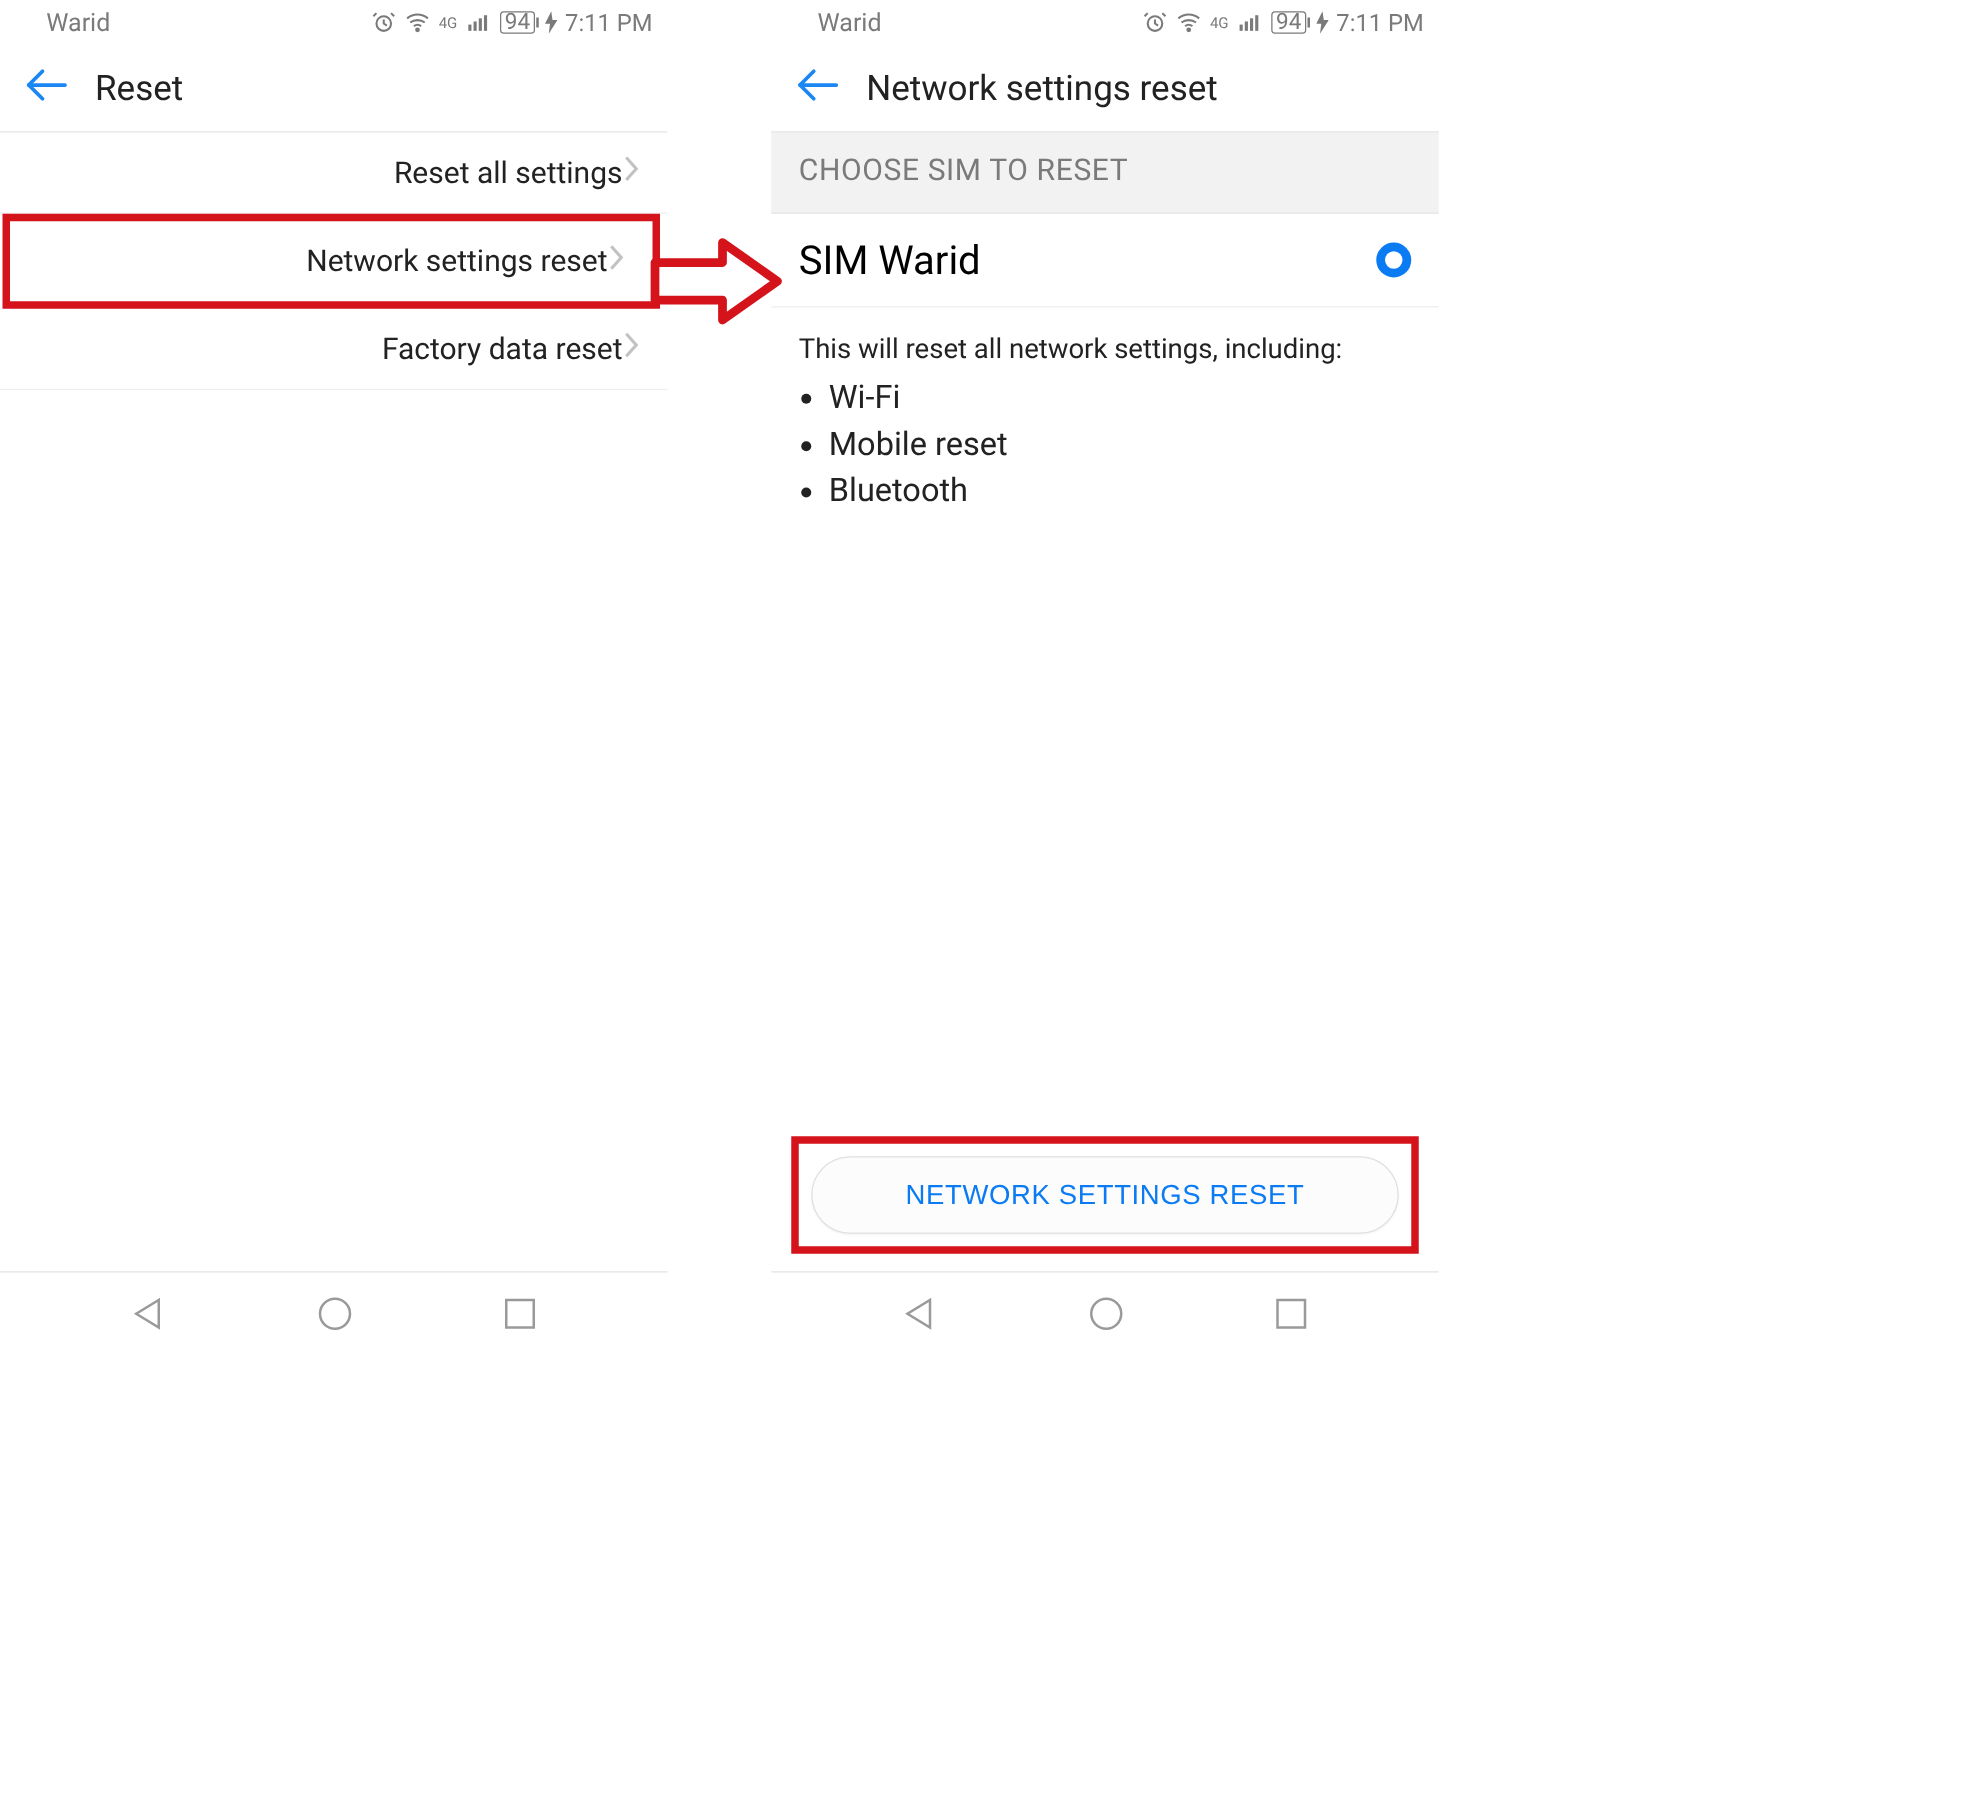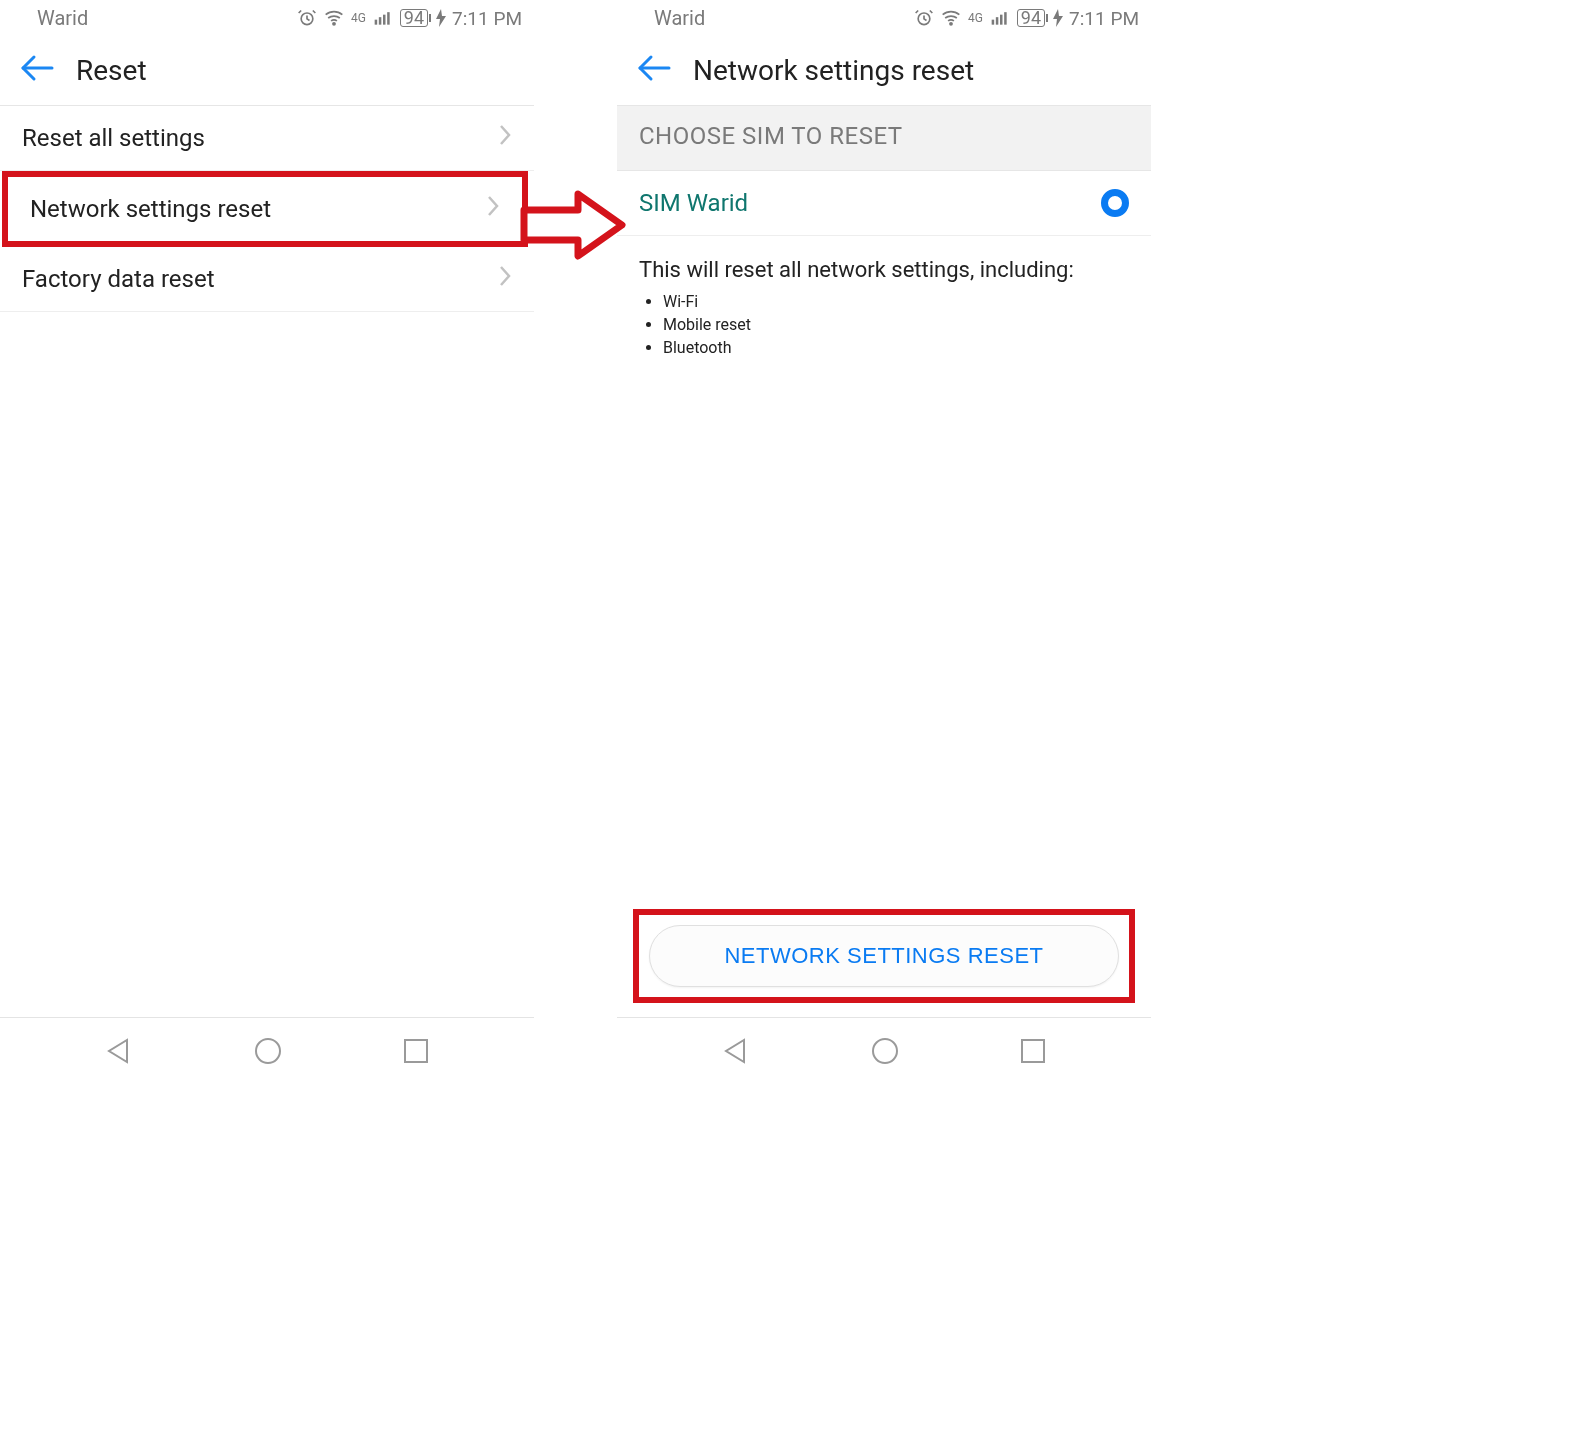--- a/index.html
+++ b/index.html
@@ -68,21 +68,21 @@
   .header-title {
     font-size: 28px;
     color: #222;
     font-weight: 400;
   }
 
   
   .list-row {
     display: flex;
     align-items: center;
-    justify-content: space-between;
+    justify-content: flex-end;
     padding: 18px 22px;
     border-bottom: 1px solid #eeeeee;
     font-size: 24px;
     color: #222;
   }
   .chevron { color: #c2c2c2; }
   .highlight-box {
     border: 6px solid #d4131b;
     margin-left: 2px;
     margin-right: 6px;
@@ -97,38 +97,38 @@
     letter-spacing: 0.5px;
     padding: 16px 22px 20px 22px;
     border-top: 1px solid #e6e6e6;
     border-bottom: 1px solid #e6e6e6;
   }
   .sim-row {
     display: flex;
     align-items: center;
     justify-content: space-between;
     padding: 18px 22px;
-    font-size: 24px;
-    color: #0f766e;
+    font-size: 32px;
+    color: #000000;
     border-bottom: 1px solid #eeeeee;
   }
   .radio-on {
     width: 28px; height: 28px;
     border: 7px solid #0a7bf2;
     border-radius: 50%;
     background: #fff;
   }
   .info-block {
     padding: 18px 22px;
     font-size: 22px;
     color: #222;
     line-height: 1.45;
   }
   .info-block ul { list-style: disc; padding-left: 24px; margin-top: 4px;}
-  .info-block li { font-size: 16px; }
+  .info-block li { font-size: 26px; }
 
   
   .bottom-btn-wrap {
     position: absolute;
     left: 16px; right: 16px;
     bottom: 80px;
     border: 6px solid #d4131b;
     padding: 10px;
   }
   .pill-btn {

